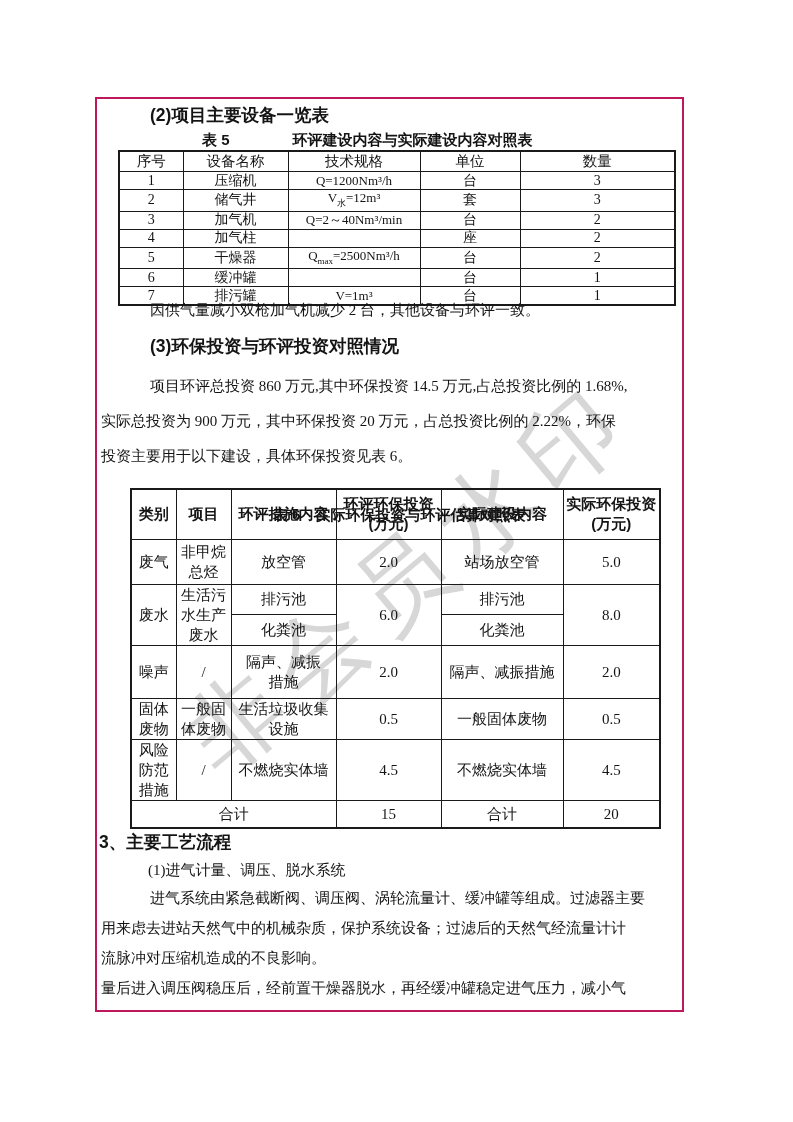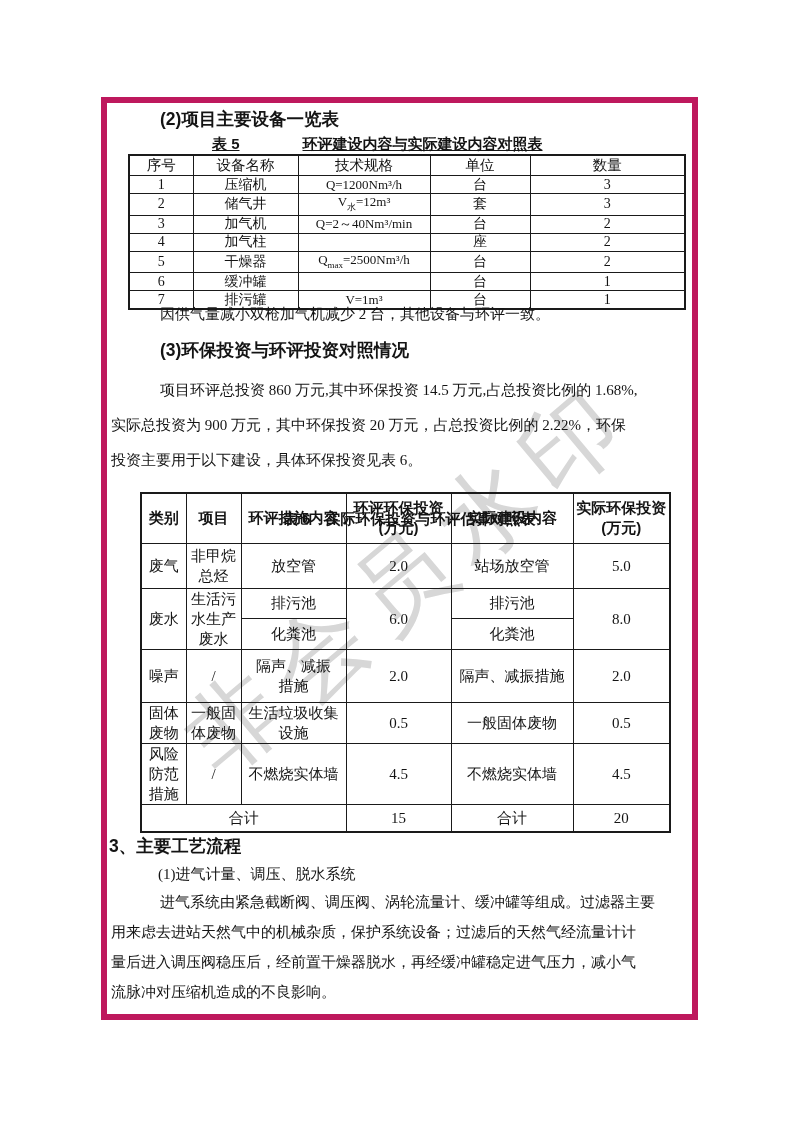--- a/index.html
+++ b/index.html
@@ -19,23 +19,23 @@
     color:#d7d7d7;
     transform:rotate(-40deg);
     transform-origin:left center;
     white-space:nowrap;
     z-index:0;
     font-family:"Liberation Sans","DejaVu Sans",sans-serif;
     pointer-events:none;
   }
   .page-box {
     position:absolute;
-    left:101px; top:97px;
+    left:95px; top:97px;
     width:585px; height:911px;
-    border:6px solid #be185d;
+    border:2px solid #be185d;
     z-index:1;
   }
   .abs { position:absolute; }
   .heading {
     font-weight:bold;
     font-family:"Liberation Sans","DejaVu Sans",sans-serif;
     font-size:17.5px;
     white-space:nowrap;
   }
   .caption-row {
@@ -83,21 +83,21 @@
 </style>
 </head>
 <body>
 
 <div class="watermark">非会员水印</div>
 
 <div class="page-box">
 
   <div class="abs heading" style="left:53px; top:4px;">(2)项目主要设备一览表</div>
 
-  <div class="abs caption-row" style="left:0; top:32px;text-decoration:underline;">
+  <div class="abs caption-row" style="left:0; top:32px;">
     <span style="margin-left:105px;">表 5</span>
     <span style="margin-left:63px;">环评建设内容与实际建设内容对照表</span>
   </div>
 
   <table class="t5 abs" style="left:21px; top:51px; width:556px;">
     <colgroup>
       <col style="width:64px">
         <col style="width:105px">
         <col style="width:132px">
         <col style="width:100px">
@@ -264,17 +264,17 @@
     </tbody>
   </table>
 
   <div class="abs heading" style="left:2px; top:731px;">3、主要工艺流程</div>
 
   <div class="abs body-line" style="left:51px; top:762px;">(1)进气计量、调压、脱水系统</div>
 
   <div class="abs para" style="left:4px; top:784px; line-height:30px;">
     <div class="body-line" style="text-indent:49px;">进气系统由紧急截断阀、调压阀、涡轮流量计、缓冲罐等组成。过滤器主要</div>
     <div class="body-line">用来虑去进站天然气中的机械杂质，保护系统设备；过滤后的天然气经流量计计</div>
+    <div class="body-line">流脉冲对压缩机造成的不良影响。</div>
     <div class="body-line">量后进入调压阀稳压后，经前置干燥器脱水，再经缓冲罐稳定进气压力，减小气</div>
-    <div class="body-line">流脉冲对压缩机造成的不良影响。</div>
   </div>
 
 </div>
 
 </body></html>

